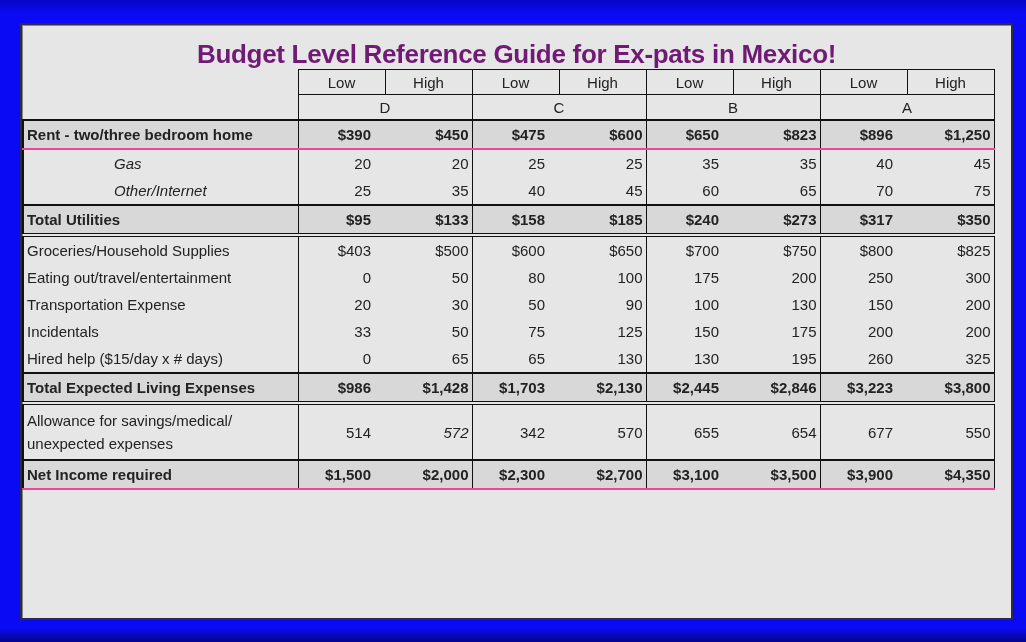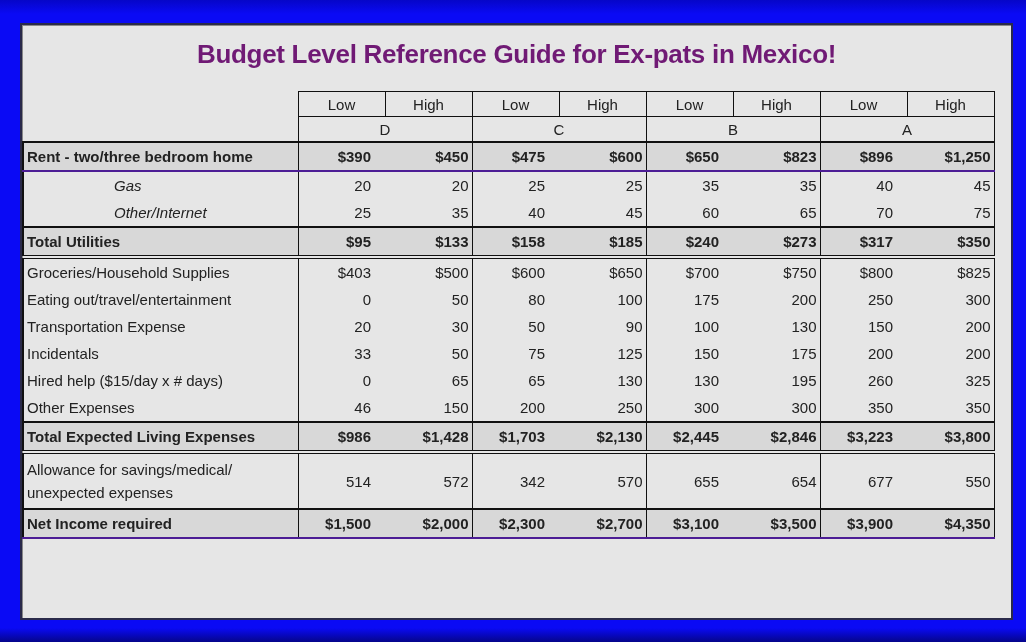--- a/index.html
+++ b/index.html
@@ -18,35 +18,35 @@
     background:#e6e6e6;
     border:2px solid #2a2a4a;
     box-shadow: inset 1px 1px 0 #888;
   }
   .title {
     position:absolute; left:0; top:14px; width:100%;
     text-align:center; font-weight:bold; font-size:26px; color:#701a75;
     letter-spacing:-0.3px;
   }
   table {
-    position:absolute; left:0; top:66px;
+    position:absolute; left:0; top:44px;
     border-collapse:collapse; table-layout:fixed;
     font-size:15px; color:#222;
   }
   td { padding:0 3px; height:27px; white-space:nowrap; overflow:hidden; }
   col.label { width:275px; }
   col.v { width:87px; }
   .hdr td { text-align:center; height:24px; }
   .hdr-hl td.c { border:1.5px solid #111; }
   .grp td.c { border:1.5px solid #111; border-top:none; }
   td.num { text-align:right; }
   td.lownum { text-align:right; padding-right:14px; }
   .bold td { font-weight:bold; background:#d8d8d8; }
   tr.sect-top td { border-top:2px solid #111; }
-  tr.sect-bot td { border-bottom:2px solid #4c1d95;margin-left:37px; }
+  tr.sect-bot td { border-bottom:2px solid #ec4899;margin-left:37px; }
   td.lbl { border-right:1.5px solid #111; }
   td.lbl.bl { border-left:2px solid #111; }
   td.sep { border-right:1.5px solid #111; }
   .ital td.lbl { font-style:italic; padding-left:90px; }
   tr.double-top td { border-top:4px double #111; }
   tr.allow td { height:54px; white-space:normal; line-height:23px; }
 </style>
 </head>
 <body>
 
@@ -176,46 +176,35 @@
           <td class="lbl bl">Hired help ($15/day x # days)</td>
           <td class="lownum">0</td>
           <td class="num sep">65</td>
           <td class="lownum">65</td>
           <td class="num sep">130</td>
           <td class="lownum">130</td>
           <td class="num sep">195</td>
           <td class="lownum">260</td>
           <td class="num sep">325</td>
         </tr>
-        <tr class="">
-          <td class="lbl bl">Other Expenses</td>
-          <td class="lownum">46</td>
-          <td class="num sep">150</td>
-          <td class="lownum">200</td>
-          <td class="num sep">250</td>
-          <td class="lownum">300</td>
-          <td class="num sep">300</td>
-          <td class="lownum">350</td>
-          <td class="num sep">350</td>
-        </tr>
         <tr class="bold sect-top sect-bot">
           <td class="lbl bl">Total Expected Living Expenses</td>
           <td class="lownum">$986</td>
           <td class="num sep">$1,428</td>
           <td class="lownum">$1,703</td>
           <td class="num sep">$2,130</td>
           <td class="lownum">$2,445</td>
           <td class="num sep">$2,846</td>
           <td class="lownum">$3,223</td>
           <td class="num sep">$3,800</td>
         </tr>
         <tr class="allow double-top">
           <td class="lbl bl">Allowance for savings/medical/ unexpected expenses</td>
           <td class="lownum" style="vertical-align: middle;">514</td>
-          <td class="num sep" style="vertical-align: middle;">572</td>
+          <td class="num sep" style="vertical-align: middle; font-style: italic;">572</td>
           <td class="lownum" style="vertical-align: middle;">342</td>
           <td class="num sep" style="vertical-align: middle;">570</td>
           <td class="lownum" style="vertical-align: middle;">655</td>
           <td class="num sep" style="vertical-align: middle;">654</td>
           <td class="lownum" style="vertical-align: middle;">677</td>
           <td class="num sep" style="vertical-align: middle;">550</td>
         </tr>
         <tr class="bold sect-top sect-bot">
           <td class="lbl bl">Net Income required</td>
           <td class="lownum">$1,500</td>

